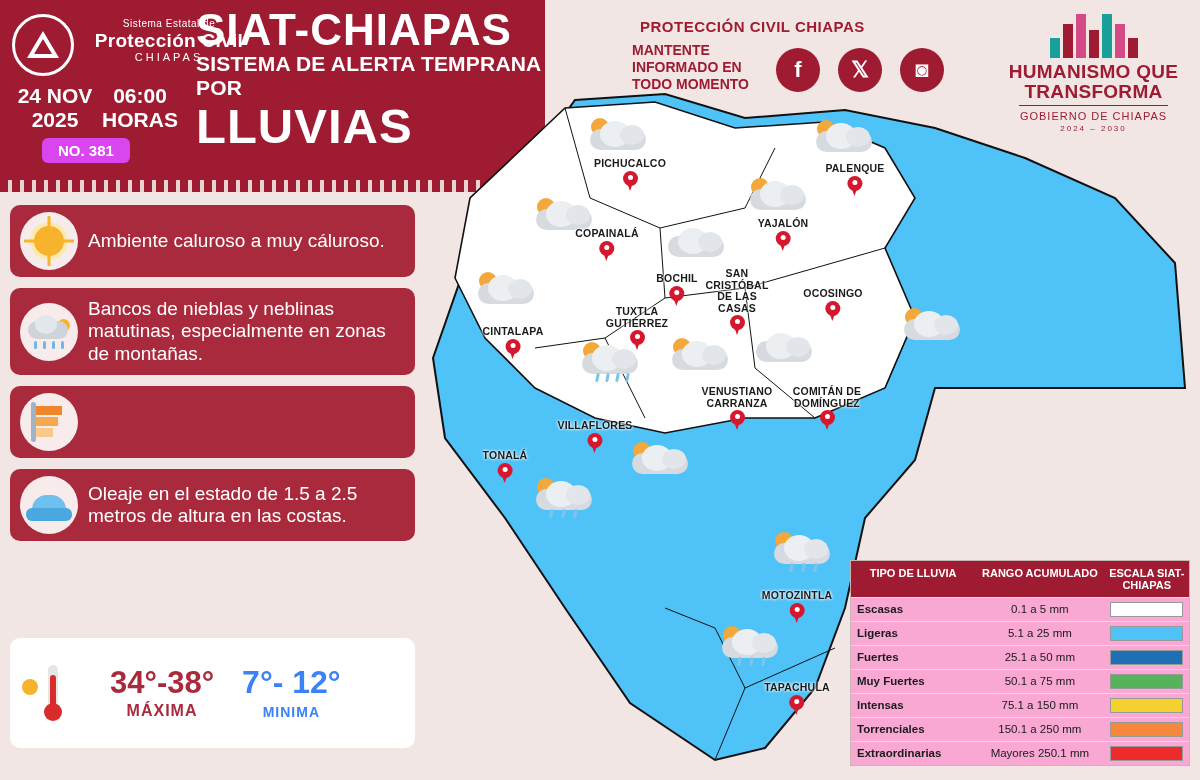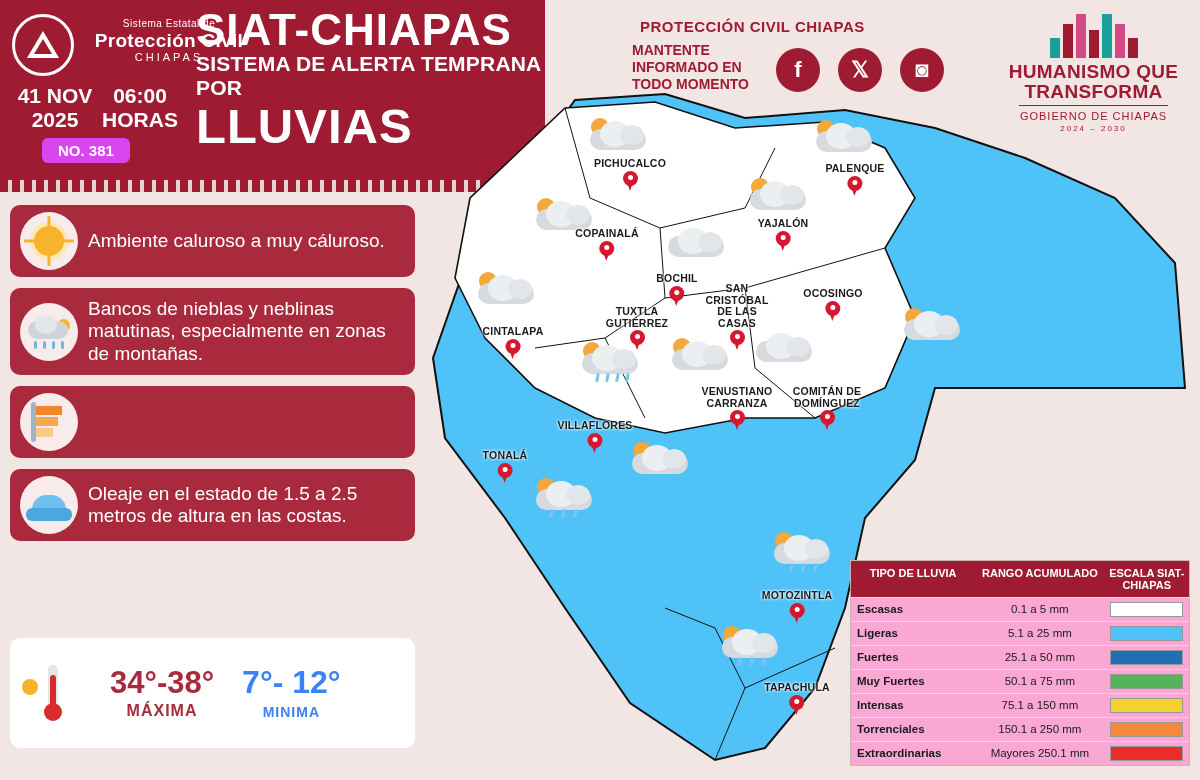--- a/index.html
+++ b/index.html
@@ -212,21 +212,21 @@
     <div class="ring"></div>
       <div class="tri"></div>
       <div class="tri-inner"></div>
   </div>
   <div class="pc-text">
     <div class="l1">Sistema Estatal de</div>
     <div class="l2">Protección Civil</div>
     <div class="l3">CHIAPAS</div>
   </div>
   <div class="date-block">
-    <span class="dt">41 NOV 2025</span><span class="hr"><span>06:00</span><br><span>HORAS</span></span>
+    <span class="dt">24 NOV 2025</span><span class="hr"><span>06:00</span><br><span>HORAS</span></span>
   </div>
   <div class="no-badge">NO. 381</div>
   <div class="title-main">
     <div class="t1">SIAT-CHIAPAS</div>
     <div class="t2">SISTEMA DE ALERTA TEMPRANA POR</div>
     <div class="t3">LLUVIAS</div>
   </div>
   <div class="stripe"></div>
 </div>
 
@@ -478,21 +478,21 @@
       </div>
     </div>
   <div class="city" style="left:262px; top:185px;">
       <div class="nm">BOCHIL</div>
       <div class="pin">
         <div class="head"></div>
         <div class="tip"></div>
         <div class="dot"></div>
       </div>
     </div>
-  <div class="city" style="left:322px; top:180px; width:72px;margin-top:15px;">
+  <div class="city" style="left:322px; top:180px; width:72px;">
       <div class="nm">SAN CRISTÓBAL DE LAS CASAS</div>
       <div class="pin">
         <div class="head"></div>
         <div class="tip"></div>
         <div class="dot"></div>
       </div>
     </div>
   <div class="city" style="left:418px; top:200px;">
       <div class="nm">OCOSINGO</div>
       <div class="pin">

